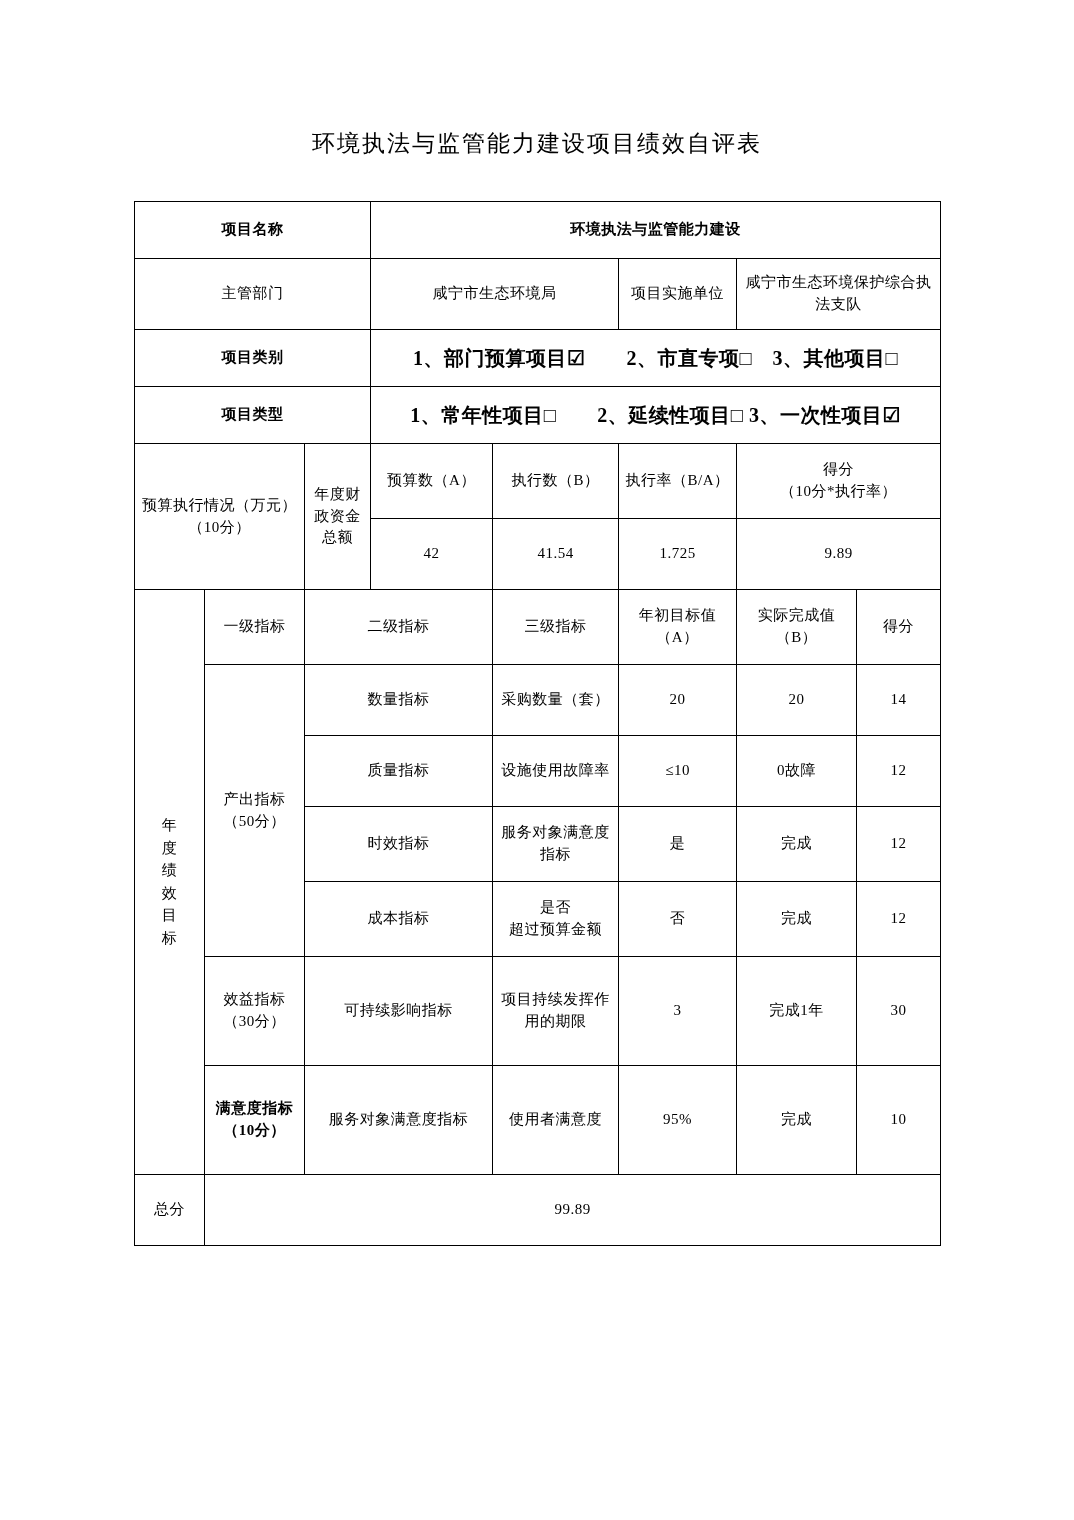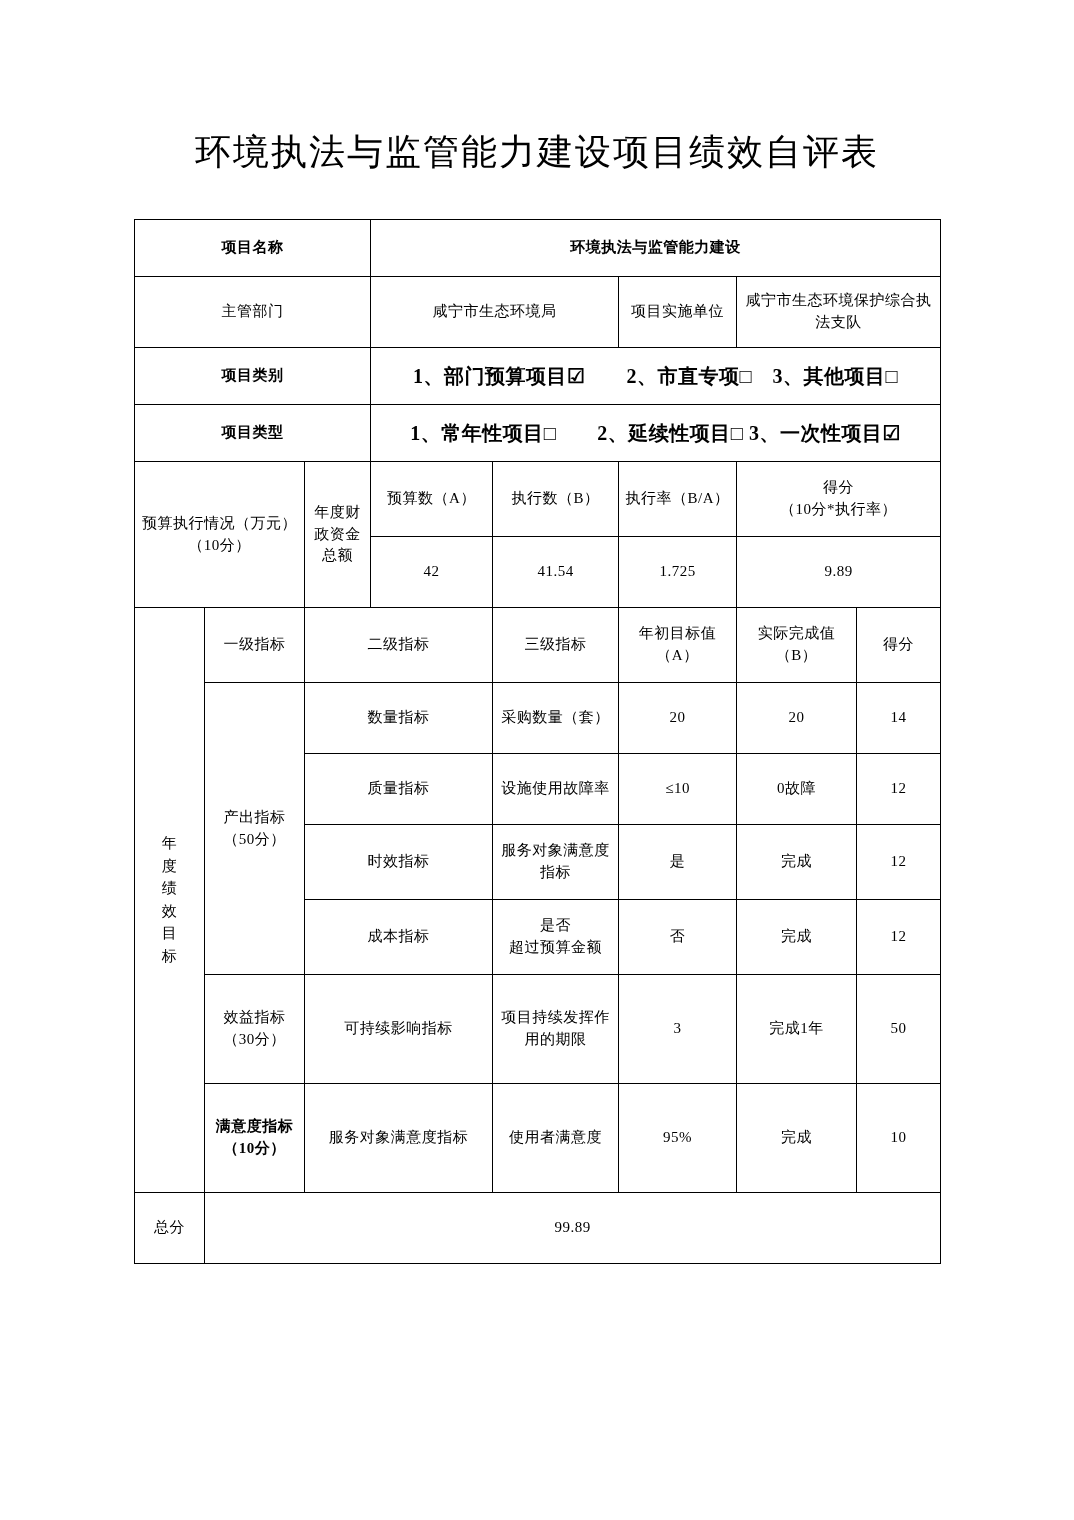--- a/index.html
+++ b/index.html
@@ -15,21 +15,21 @@
     position: relative;
   }
   .page {
     width: 1074px;
     height: 1520px;
     box-sizing: border-box;
     position: relative;
   }
   .doc-title {
     text-align: center;
-    font-size: 36px;
+    font-size: 23px;
     letter-spacing: 2px;
     margin-top: 128px;
     margin-bottom: 0;
     font-weight: normal;
     font-family: "Liberation Serif", "DejaVu Serif", serif;
   }
   .table-wrap {
     margin: 42px auto 0 auto;
     width: 806px;
   }
@@ -171,21 +171,21 @@
 
       <tr>
         <td class="vert" style="height:96px;">
           <div>效益指标</div>
           <div>（30分）</div>
         </td>
         <td colspan="2">可持续影响指标</td>
         <td>项目持续发挥作用的期限</td>
         <td class="num">3</td>
         <td>完成1年</td>
-        <td class="num">50</td>
+        <td class="num">30</td>
       </tr>
 
       <tr>
         <td class="vert" style="height:96px;font-weight:bold;">
           <div>满意度指标</div>
           <div>（10分）</div>
         </td>
         <td colspan="2">服务对象满意度指标</td>
         <td>使用者满意度</td>
         <td class="num">95%</td>

